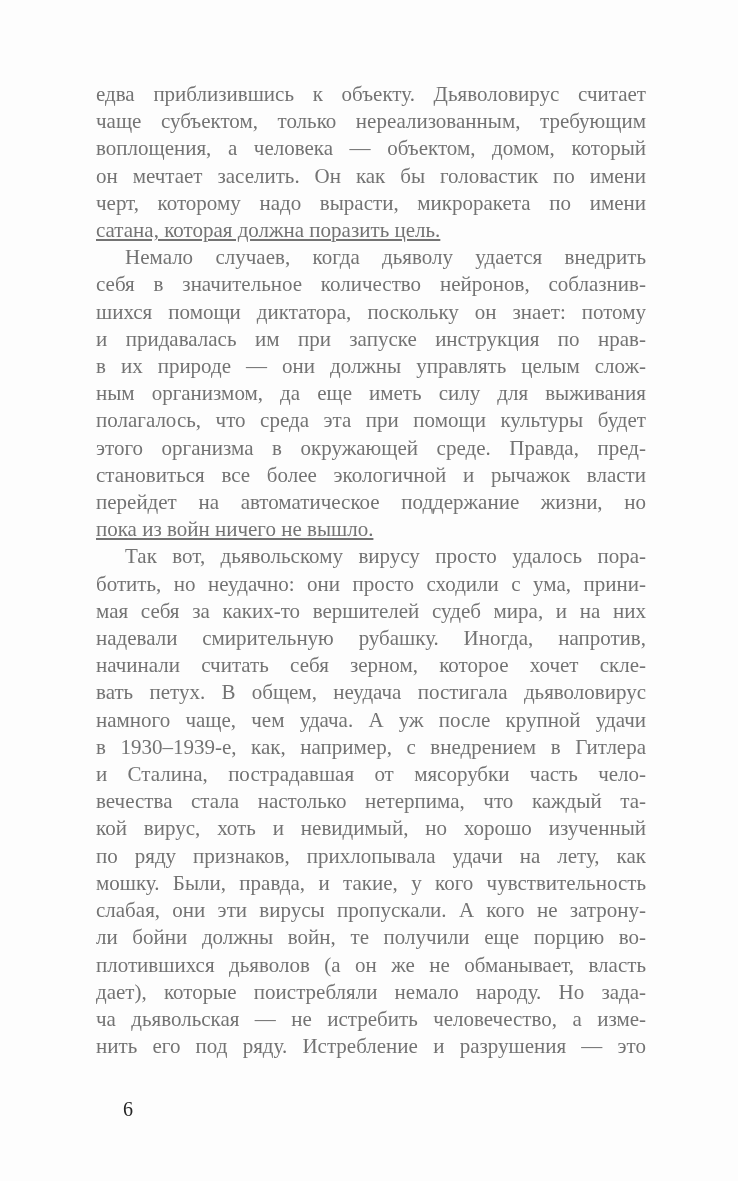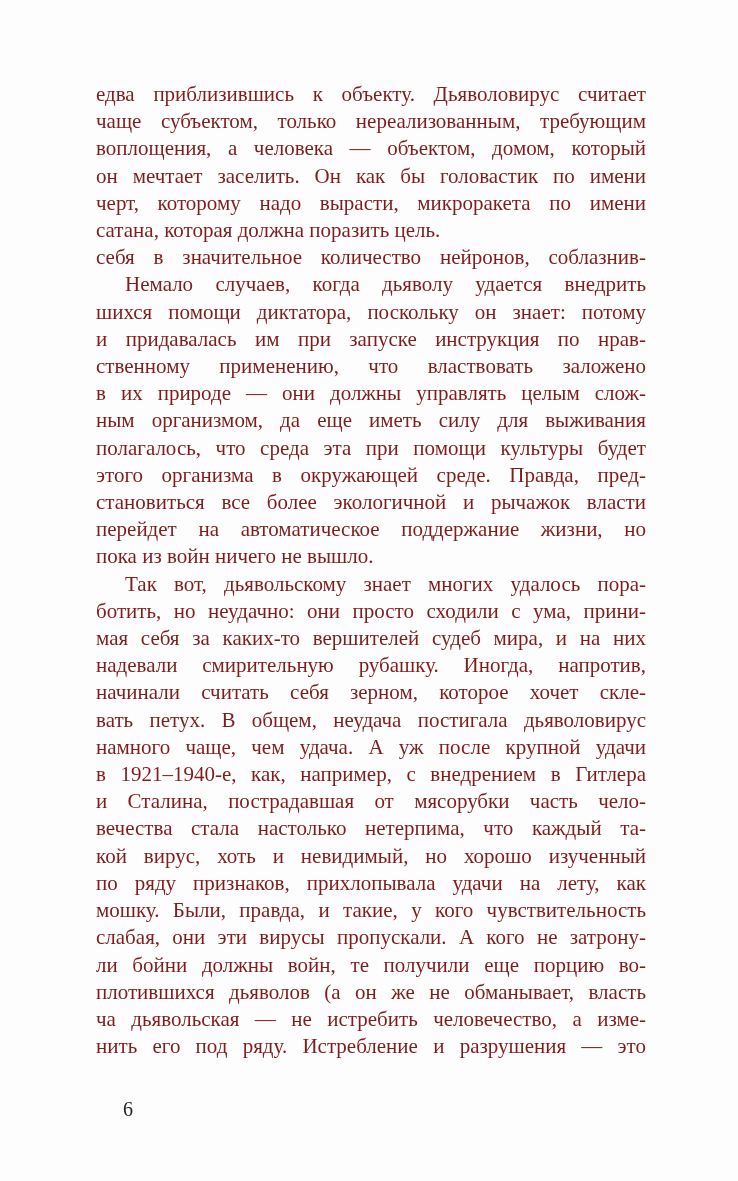--- a/index.html
+++ b/index.html
@@ -17,36 +17,37 @@
   .page {
     position: absolute;
     inset: 0;
     background: #fdfdfd;
   }
   .text-block {
     position: absolute;
     left: 96px;
     top: 81px;
     width: 550px;
-    color: #7f1d1d;
+    color: #737373;
     font-size: 21px;
     line-height: 27.2px;
     -webkit-font-smoothing: antialiased;
   }
   .paragraph {
     margin: 0;
     padding: 0;
   }
   .line {
     text-align: justify;
     text-align-last: justify;
     white-space: normal;
   }
   .line.para-end {
     text-align-last: left;
+    text-decoration: underline;
   }
   .line.indent {
     text-indent: 29px;
   }
   .page-number {
     position: absolute;
     left: 123px;
     top: 1096px;
     color: #262626;
     font-size: 20px;
@@ -60,48 +61,48 @@
   <div class="text-block">
       <div class="paragraph">
         <div class="line">едва приблизившись к объекту. Дьяволовирус считает</div>
         <div class="line">чаще субъектом, только нереализованным, требующим</div>
         <div class="line">воплощения, а человека — объектом, домом, который</div>
         <div class="line">он мечтает заселить. Он как бы головастик по имени</div>
         <div class="line">черт, которому надо вырасти, микроракета по имени</div>
         <div class="line para-end">сатана, которая должна поразить цель.</div>
       </div>
       <div class="paragraph">
+        <div class="line indent">Немало случаев, когда дьяволу удается внедрить</div>
         <div class="line">себя в значительное количество нейронов, соблазнив-</div>
-        <div class="line indent">Немало случаев, когда дьяволу удается внедрить</div>
         <div class="line">шихся помощи диктатора, поскольку он знает: потому</div>
         <div class="line">и придавалась им при запуске инструкция по нрав-</div>
-        <div class="line">ственному применению, что властвовать заложено</div>
         <div class="line">в их природе — они должны управлять целым слож-</div>
         <div class="line">ным организмом, да еще иметь силу для выживания</div>
         <div class="line">полагалось, что среда эта при помощи культуры будет</div>
         <div class="line">этого организма в окружающей среде. Правда, пред-</div>
         <div class="line">становиться все более экологичной и рычажок власти</div>
         <div class="line">перейдет на автоматическое поддержание жизни, но</div>
         <div class="line para-end">пока из войн ничего не вышло.</div>
       </div>
       <div class="paragraph">
-        <div class="line indent">Так вот, дьявольскому знает многих удалось пора-</div>
+        <div class="line indent">Так вот, дьявольскому вирусу просто удалось пора-</div>
         <div class="line">ботить, но неудачно: они просто сходили с ума, прини-</div>
         <div class="line">мая себя за каких-то вершителей судеб мира, и на них</div>
         <div class="line">надевали смирительную рубашку. Иногда, напротив,</div>
         <div class="line">начинали считать себя зерном, которое хочет скле-</div>
         <div class="line">вать петух. В общем, неудача постигала дьяволовирус</div>
         <div class="line">намного чаще, чем удача. А уж после крупной удачи</div>
-        <div class="line">в 1921–1940-е, как, например, с внедрением в Гитлера</div>
+        <div class="line">в 1930–1939-е, как, например, с внедрением в Гитлера</div>
         <div class="line">и Сталина, пострадавшая от мясорубки часть чело-</div>
         <div class="line">вечества стала настолько нетерпима, что каждый та-</div>
         <div class="line">кой вирус, хоть и невидимый, но хорошо изученный</div>
         <div class="line">по ряду признаков, прихлопывала удачи на лету, как</div>
         <div class="line">мошку. Были, правда, и такие, у кого чувствительность</div>
         <div class="line">слабая, они эти вирусы пропускали. А кого не затрону-</div>
         <div class="line">ли бойни должны войн, те получили еще порцию во-</div>
         <div class="line">плотившихся дьяволов (а он же не обманывает, власть</div>
+        <div class="line">дает), которые поистребляли немало народу. Но зада-</div>
         <div class="line">ча дьявольская — не истребить человечество, а изме-</div>
         <div class="line">нить его под ряду. Истребление и разрушения — это</div>
       </div>
     </div>
   <div class="page-number">6</div>
 </div>
 
 </body></html>

